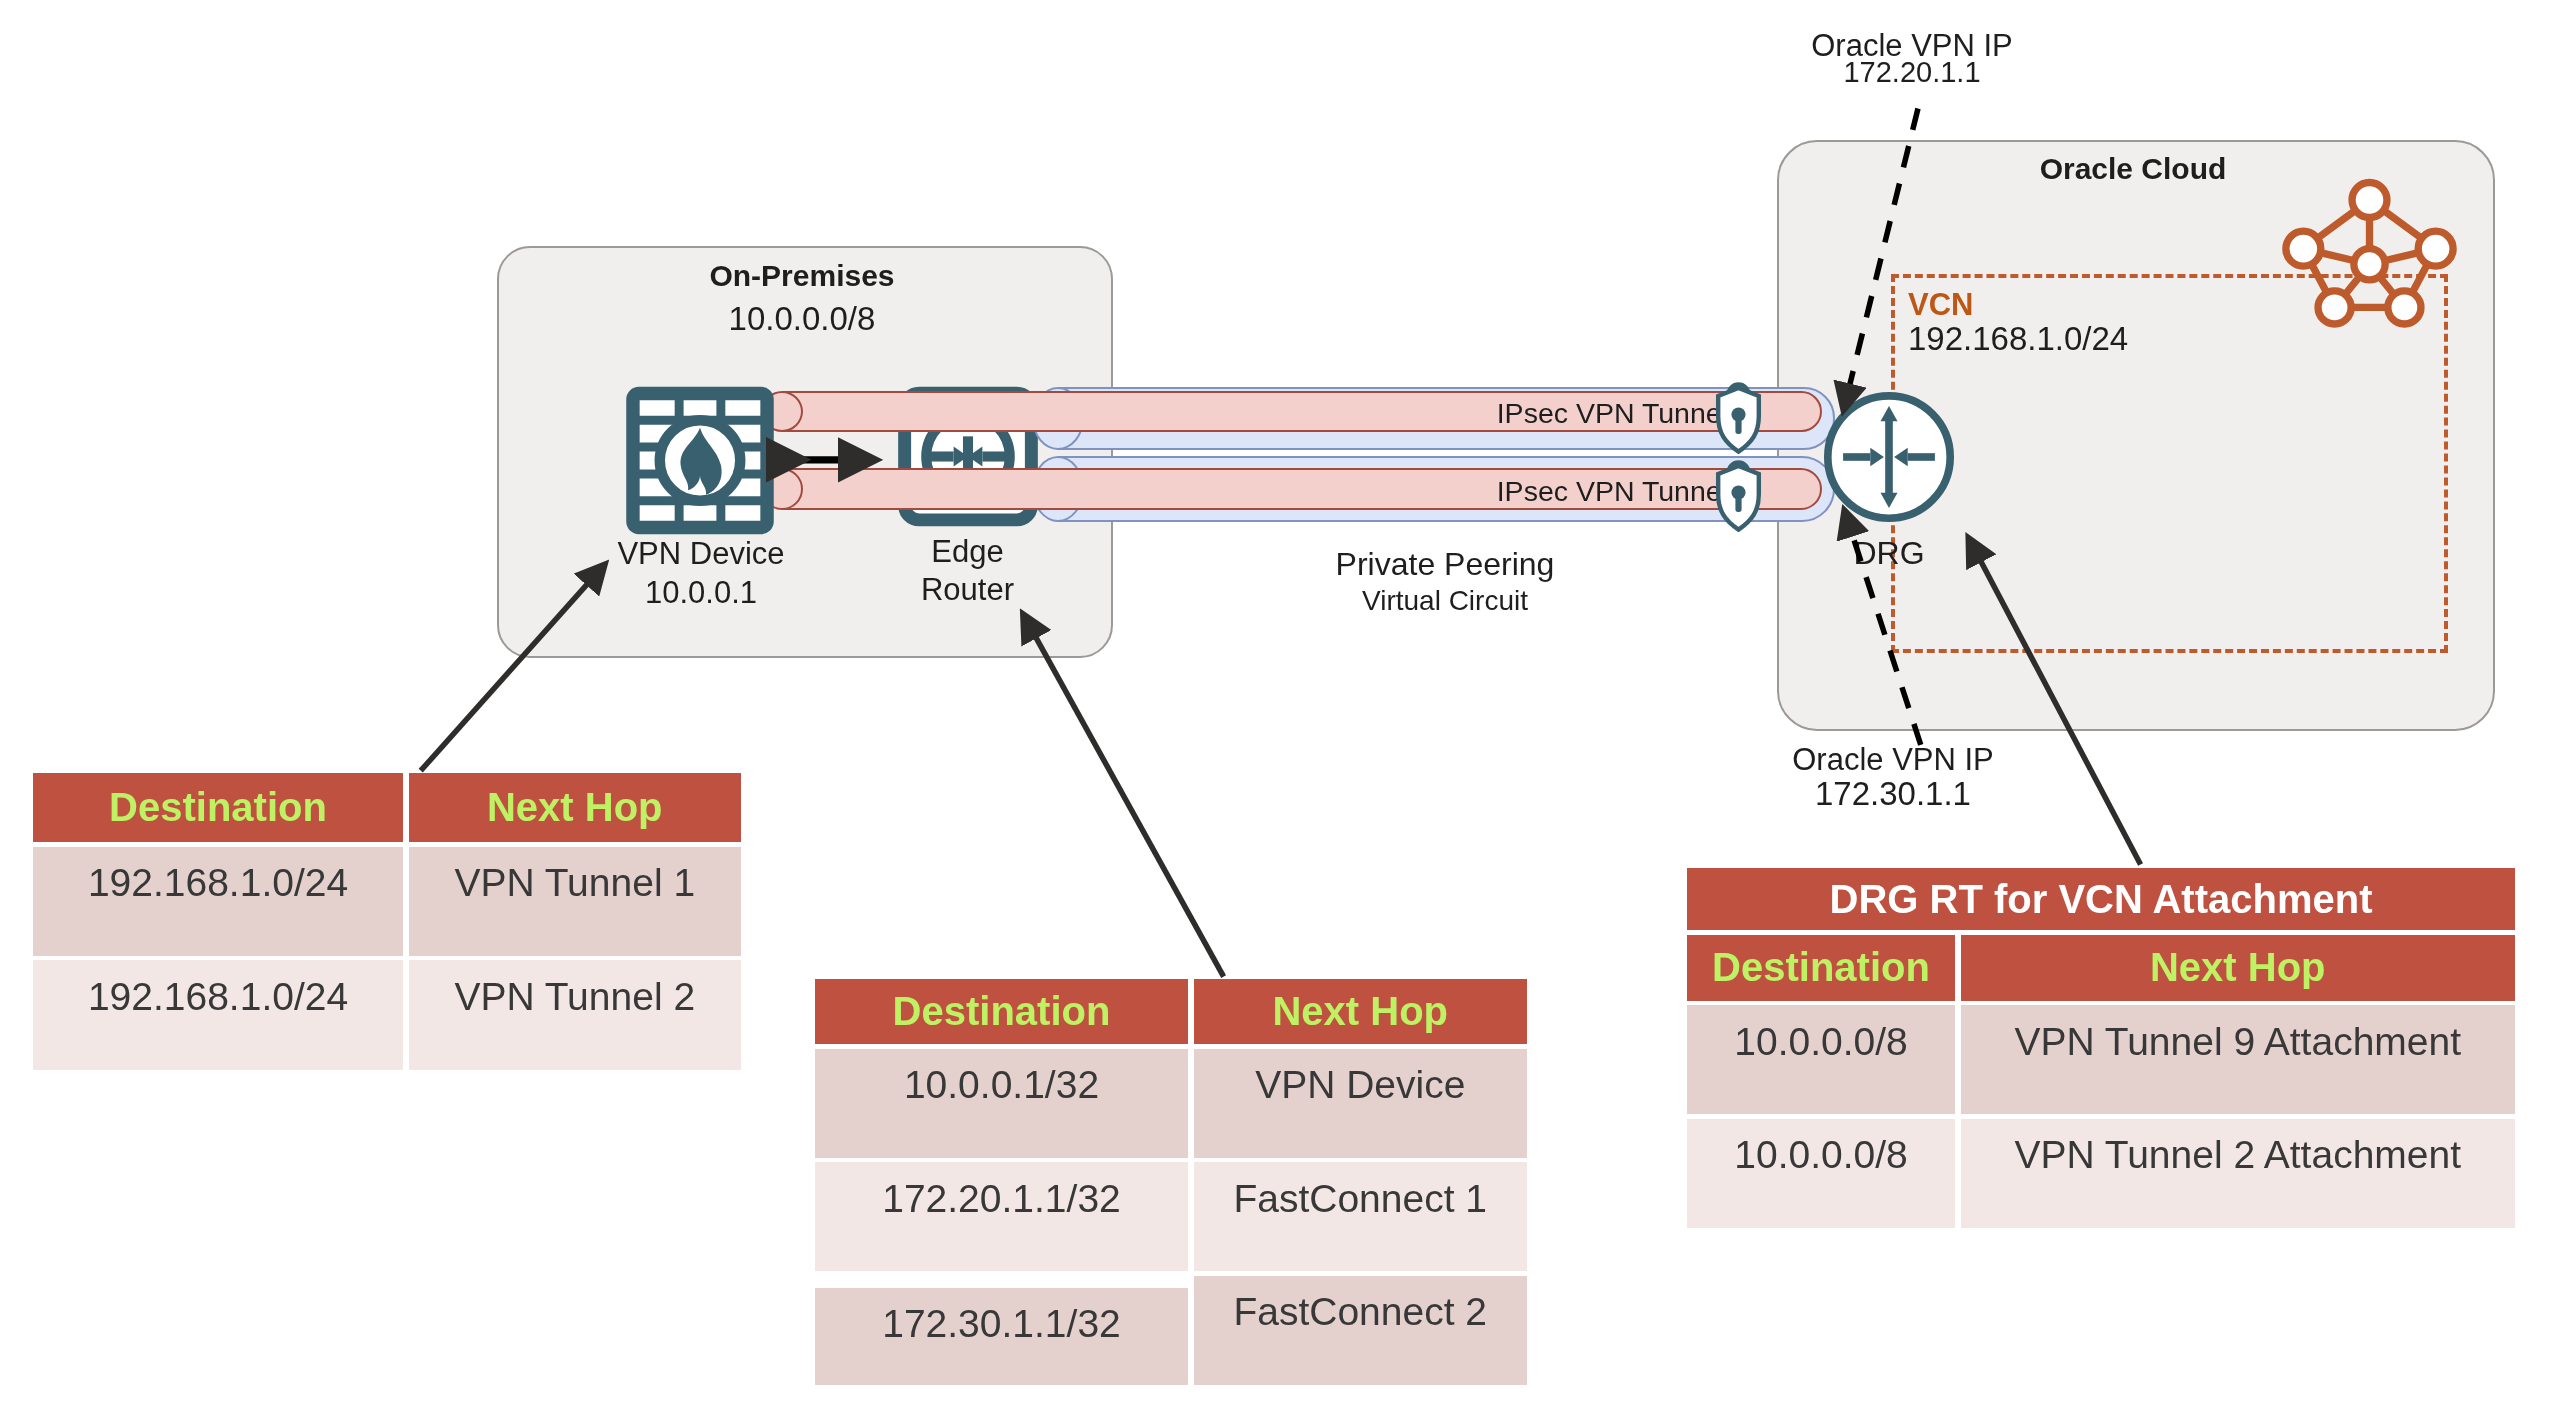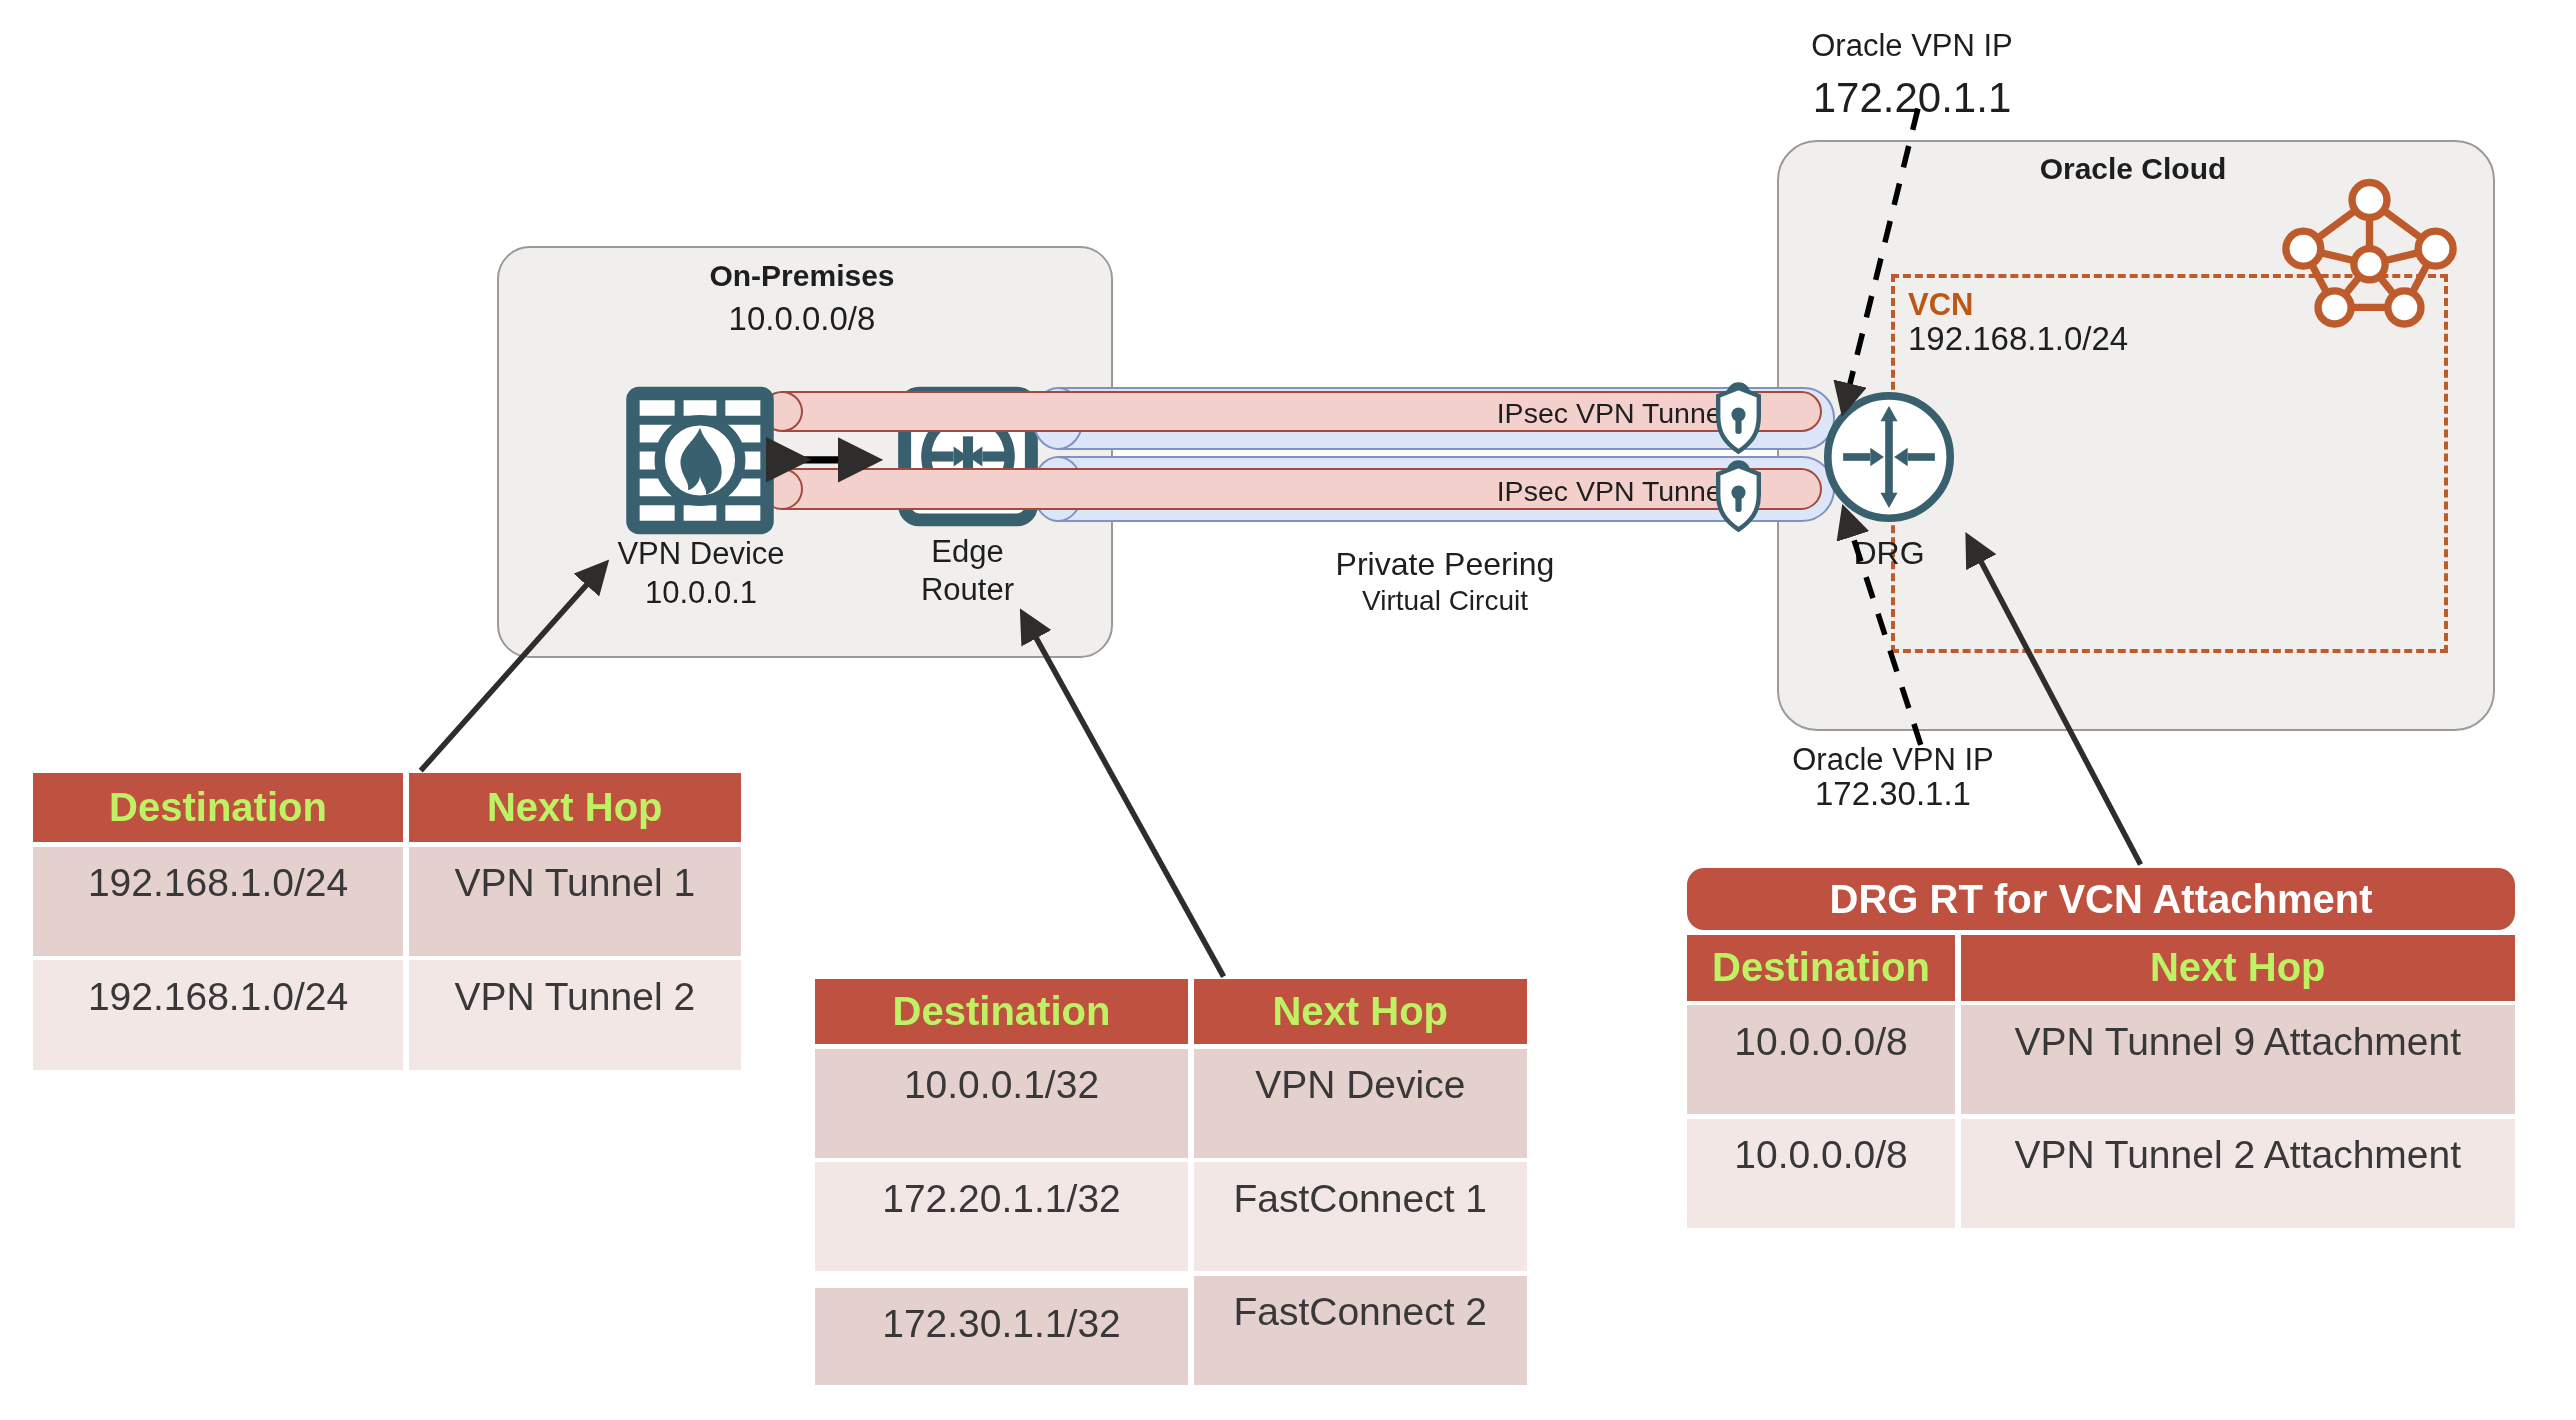--- a/index.html
+++ b/index.html
@@ -18,21 +18,21 @@
 
   
   .rtable{position:absolute;display:flex;flex-direction:column;gap:4.6px;}
   .trow{display:flex;gap:5.5px;}
   .cell{display:flex;justify-content:center;box-sizing:border-box;}
   .hcell{align-items:center;background:#BE5140;color:#bef264;font-weight:bold;font-size:40px;}
   .bcell{align-items:flex-start;padding-top:14.7px;font-size:39px;color:#383838;}
   .dark{background:#E4D1CE;}
   .light{background:#F2E7E5;}
   .ttitle{background:#BE5140;color:#fff;font-weight:bold;font-size:40px;
-          display:flex;align-items:center;justify-content:center;border-radius:17px;}
+          display:flex;align-items:center;justify-content:center;}
 
   svg{display:block;}
 </style>
 </head>
 <body>
 
 <div id="canvas">
 
   <div class="abs zone" style="left:497px;top:246px;width:612px;height:408px;border-radius:33px;"></div>
   <div class="abs ctr bold" style="left:572px;top:259px;width:460px;font-size:30px;">On-Premises</div>
@@ -138,21 +138,21 @@
     <polygon points="70,38 80,20 90,38" fill="#39606F"></polygon>
     <polygon points="70,122 80,140 90,122" fill="#39606F"></polygon>
     <line x1="26" y1="80" x2="58" y2="80" stroke="#39606F" stroke-width="9"></line>
     <polygon points="58,69 74,80 58,91" fill="#39606F"></polygon>
     <line x1="134" y1="80" x2="102" y2="80" stroke="#39606F" stroke-width="9"></line>
     <polygon points="102,69 86,80 102,91" fill="#39606F"></polygon>
   </svg>
   <div class="abs ctr" style="left:1797px;top:535px;width:184px;font-size:32px;">DRG</div>
 
   <div class="abs ctr" style="left:1774px;top:28px;width:276px;font-size:31px;">Oracle VPN IP</div>
-  <div class="abs ctr" style="left:1774px;top:74px;width:276px;font-size:42px;">172.20.1.1</div>
+  <div class="abs ctr" style="left:1774px;top:56px;width:276px;font-size:29px;">172.20.1.1</div>
   <div class="abs ctr" style="left:1755px;top:742px;width:276px;font-size:31px;">Oracle VPN IP</div>
   <div class="abs ctr" style="left:1755px;top:775px;width:276px;font-size:33px;">172.30.1.1</div>
 
   <div class="rtable" style="left:33px;top:773px;width:708px;">
     <div class="trow" style="height:69px;">
       <div class="cell hcell" style="width:370px;">Destination</div>
       <div class="cell hcell" style="flex:1;">Next Hop</div>
     </div>
     <div class="trow" style="height:109px;">
       <div class="cell bcell dark" style="width:370px;">192.168.1.0/24</div>

